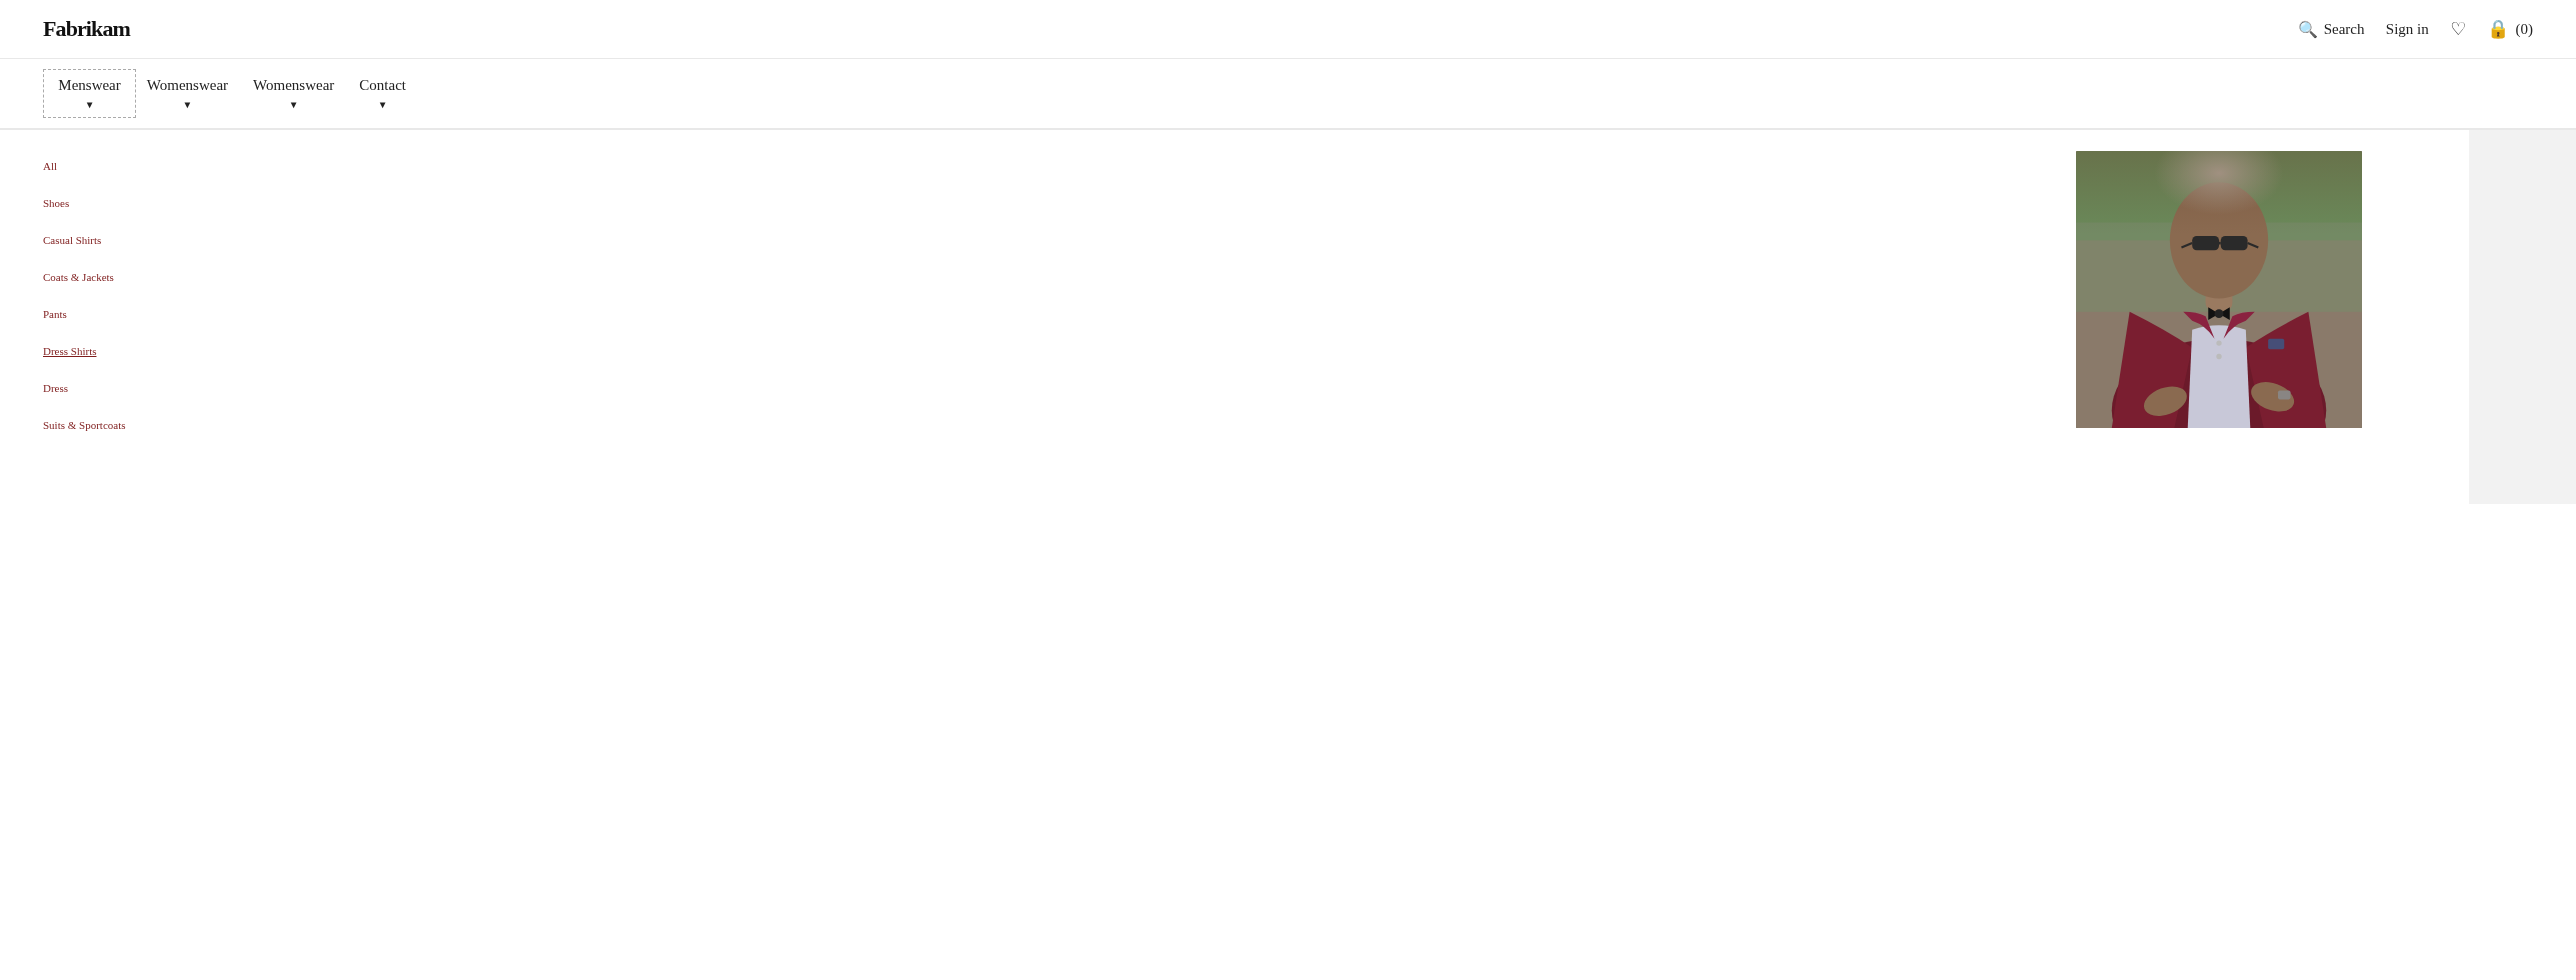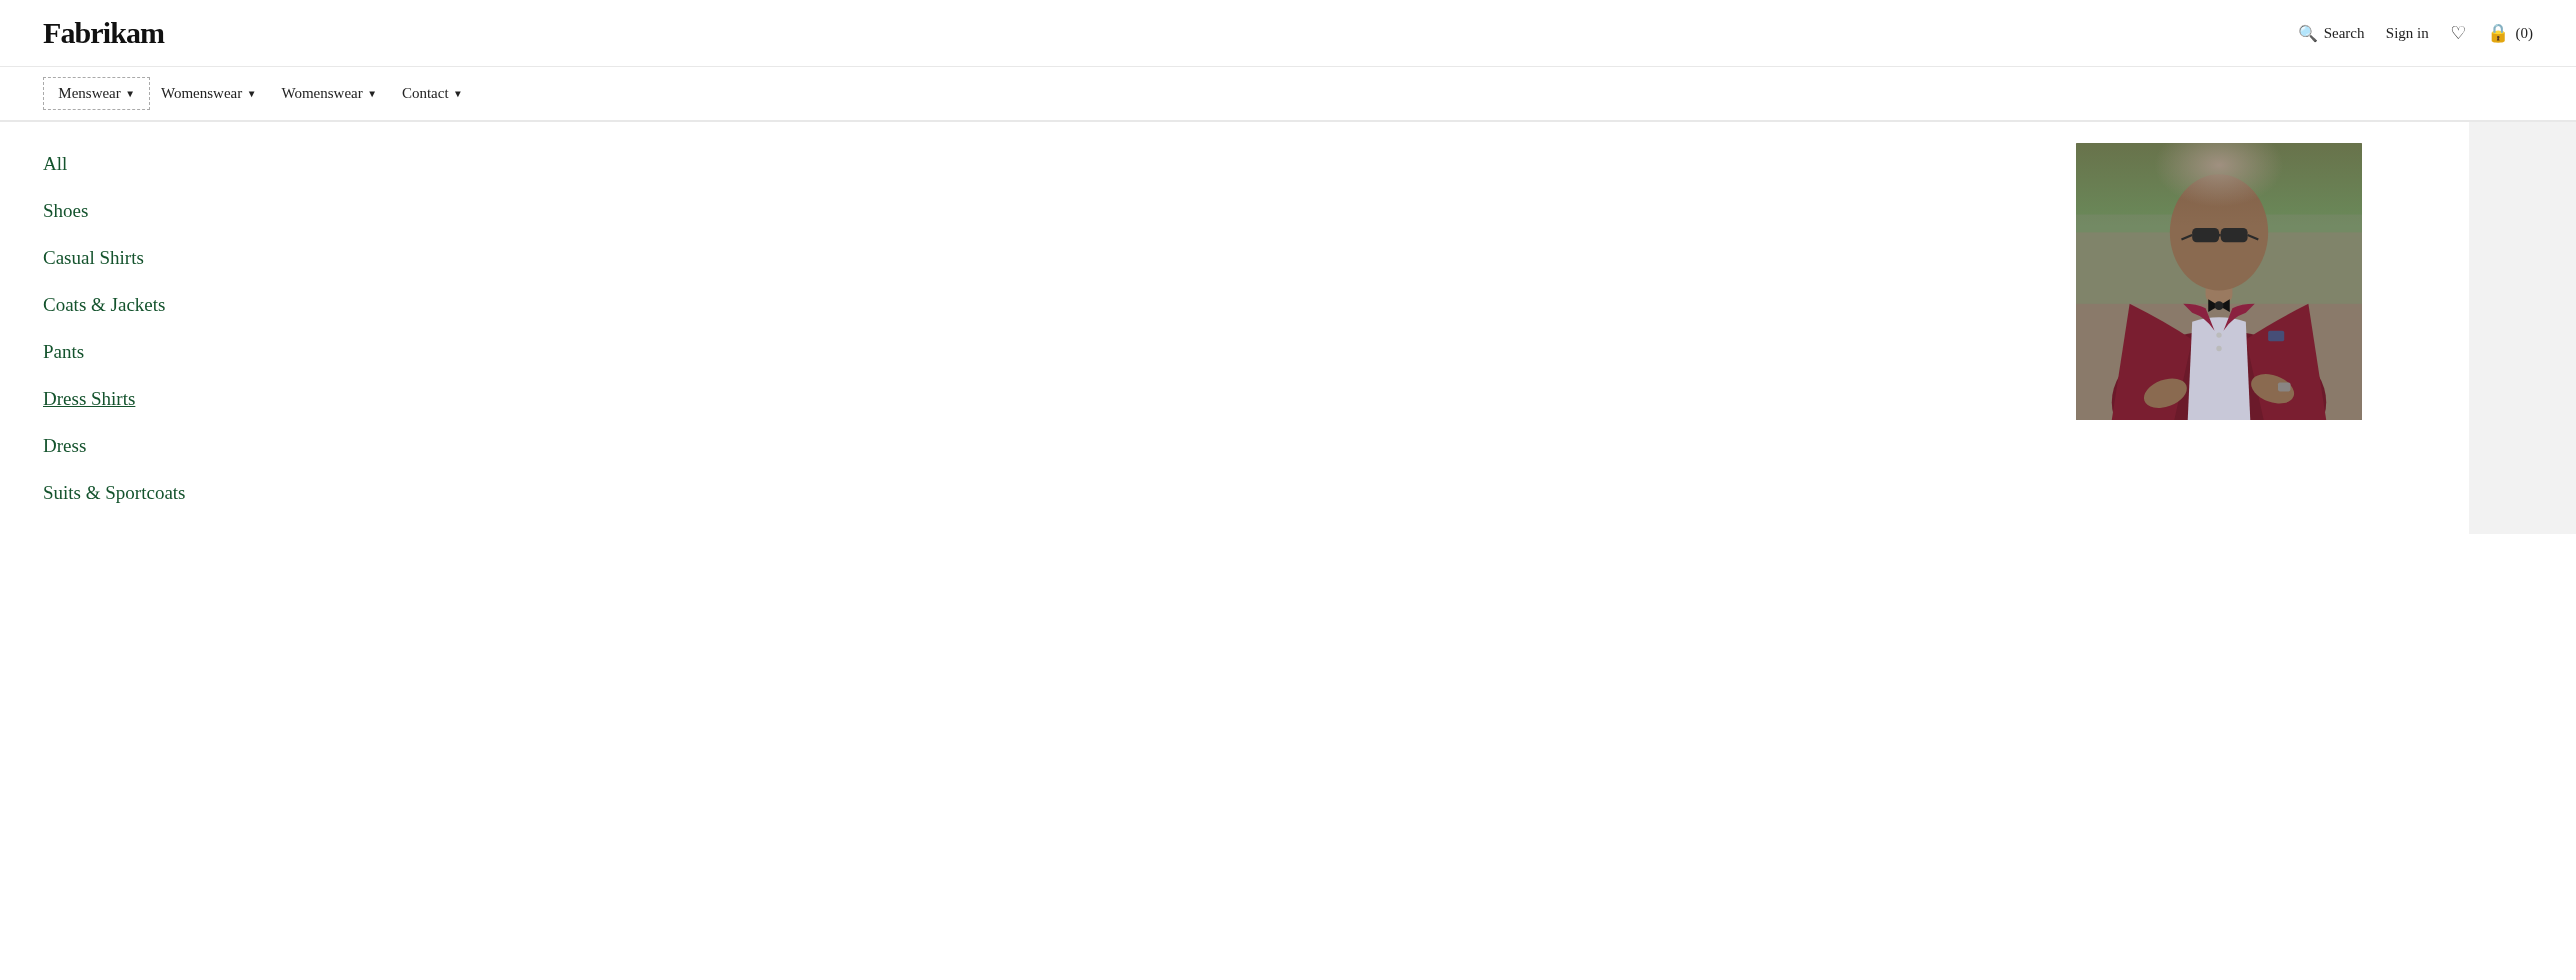--- a/index.html
+++ b/index.html
@@ -8,21 +8,21 @@
     
     .header {
       display: flex;
       align-items: center;
       justify-content: space-between;
       padding: 16px 43px;
       border-bottom: 0.9px solid #e8e8e8;
       background: #fff;
     }
     .logo {
-      font-size: 30px;
+      font-size: 22px;
       font-weight: 900;
       font-family: Georgia, serif;
       letter-spacing: -0.9px;
       color: #111;
     }
     .header-actions {
       display: flex;
       align-items: center;
       gap: 21.4px;
     }
@@ -60,20 +60,21 @@
     .nav-item {
       display: flex;
       align-items: center;
       gap: 4.5px;
       padding: 18px 25px 18px 0;
       font-size: 15px;
       cursor: pointer;
       color: #222;
       font-family: Georgia, serif;
       position: relative;
+      flex-direction: column;
     }
     .nav-item.active {
       border: 1.3px dashed #aaa;
       padding: 7.1px 14.3px;
       margin-right: 10.7px;
     }
     .chevron-down {
       font-size: 9.8px;
       display: inline-block;
     }
@@ -87,22 +88,22 @@
       min-height: 375px;
     }
     .dropdown-menu {
       padding: 18px 0 18px 43px;
       min-width: 250px;
       display: flex;
       flex-direction: column;
       gap: 0;
     }
     .dropdown-item {
-      font-size: 19px;
-      color: #14532d;
+      font-size: 11px;
+      color: #7f1d1d;
       padding: 12.5px 0;
       cursor: pointer;
       font-family: Georgia, serif;
       text-decoration: none;
     }
     .dropdown-item.underlined {
       text-decoration: underline;
     }
 
     

